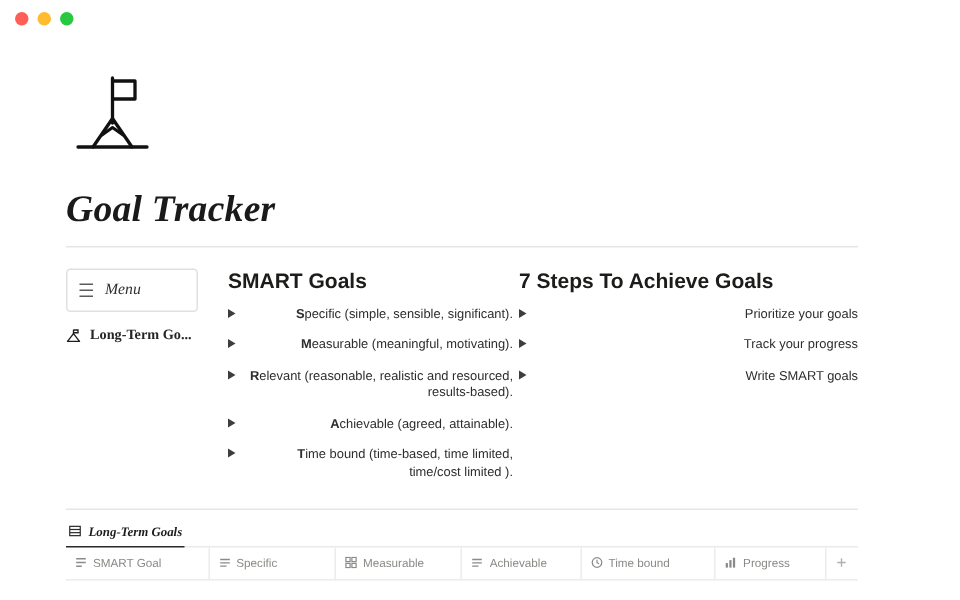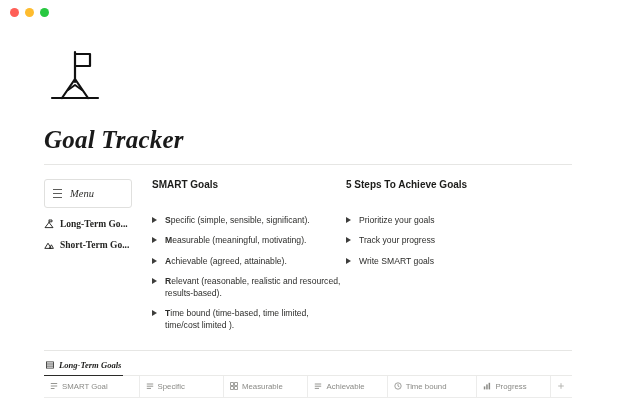--- a/index.html
+++ b/index.html
@@ -96,44 +96,44 @@
     font-size: 9.5px;
     color: #252523;
   }
   .nav-link .glyph {
     width: 10px; height: 10px;
     display: inline-block;
     flex: 0 0 10px;
   }
 
   .col-head {
-    font-size: 10px;
+    font-size: 14px;
     font-weight: bold;
     color: #1c1c1a;
-    margin-bottom: 25px;
+    margin-bottom: 9px;
   }
 
   .bullet-row {
     display: flex;
     align-items: flex-start;
     gap: 6px;
     margin-bottom: 9px;
     font-size: 8.6px;
     line-height: 1.33;
     color: #2d2d2b;
   }
   .tri {
     flex: 0 0 7px;
     margin-top: 2px;
     width: 0; height: 0;
     border-left: 5px solid #3d3d3b;
     border-top: 3.4px solid transparent;
     border-bottom: 3.4px solid transparent;
   }
-  .bullet-row .txt { flex: 1 1 auto; }
+  .bullet-row .txt { flex: 1 1 auto; text-align: right; }
   .bullet-row .txt b { font-weight: bold; }
 
   
   .section-rule {
     border-top: 1px solid #e6e6e4;
     margin-top: 10px;
   }
   .section-title {
     font-family: "Liberation Serif", serif;
     font-style: italic;
@@ -227,58 +227,49 @@
           <span class="glyph">
             <svg viewBox="0 0 10 10" width="10" height="10">
               <path d="M1 8.6 L5 3.4 L9 8.6 Z" fill="none" stroke="#1d1d1b" stroke-width="0.9" stroke-linejoin="round"></path>
               <line x1="5" y1="0.8" x2="5" y2="4" stroke="#1d1d1b" stroke-width="0.9"></line>
               <path d="M5 1 L8 1 L8 2.8 L5 2.8" fill="none" stroke="#1d1d1b" stroke-width="0.9"></path>
             </svg>
           </span>
           <span>Long-Term Go...</span>
         </div>
 
-        <div class="nav-link">
-          <span class="glyph">
-            <svg viewBox="0 0 10 10" width="10" height="10">
-              <path d="M0.8 8.4 L4 3.2 L7.2 8.4 Z" fill="none" stroke="#1d1d1b" stroke-width="0.9" stroke-linejoin="round"></path>
-              <path d="M5.2 8.4 L7.4 4.8 L9.4 8.4 Z" fill="none" stroke="#1d1d1b" stroke-width="0.9" stroke-linejoin="round"></path>
-            </svg>
-          </span>
-          <span>Short-Term Go...</span>
-        </div>
       </div>
 
       <div class="col-mid">
         <div class="col-head">SMART Goals</div>
 
         <div class="bullet-row">
           <span class="tri"></span>
           <span class="txt"><b>S</b><span>pecific (simple, sensible, significant).</span></span>
         </div>
         <div class="bullet-row">
           <span class="tri"></span>
           <span class="txt"><b>M</b><span>easurable (meaningful, motivating).</span></span>
         </div>
         <div class="bullet-row">
           <span class="tri"></span>
+          <span class="txt"><b>R</b><span>elevant (reasonable, realistic and resourced, results-based).</span></span>
+        </div>
+        <div class="bullet-row">
+          <span class="tri"></span>
           <span class="txt"><b>A</b><span>chievable (agreed, attainable).</span></span>
         </div>
         <div class="bullet-row">
           <span class="tri"></span>
-          <span class="txt"><b>R</b><span>elevant (reasonable, realistic and resourced, results-based).</span></span>
-        </div>
-        <div class="bullet-row">
-          <span class="tri"></span>
           <span class="txt"><b>T</b><span>ime bound (time-based, time limited, time/cost limited ).</span></span>
         </div>
       </div>
 
       <div class="col-right">
-        <div class="col-head">5 Steps To Achieve Goals</div>
+        <div class="col-head">7 Steps To Achieve Goals</div>
 
         <div class="bullet-row">
           <span class="tri"></span>
           <span class="txt">Prioritize your goals</span>
         </div>
         <div class="bullet-row">
           <span class="tri"></span>
           <span class="txt">Track your progress</span>
         </div>
         <div class="bullet-row">

